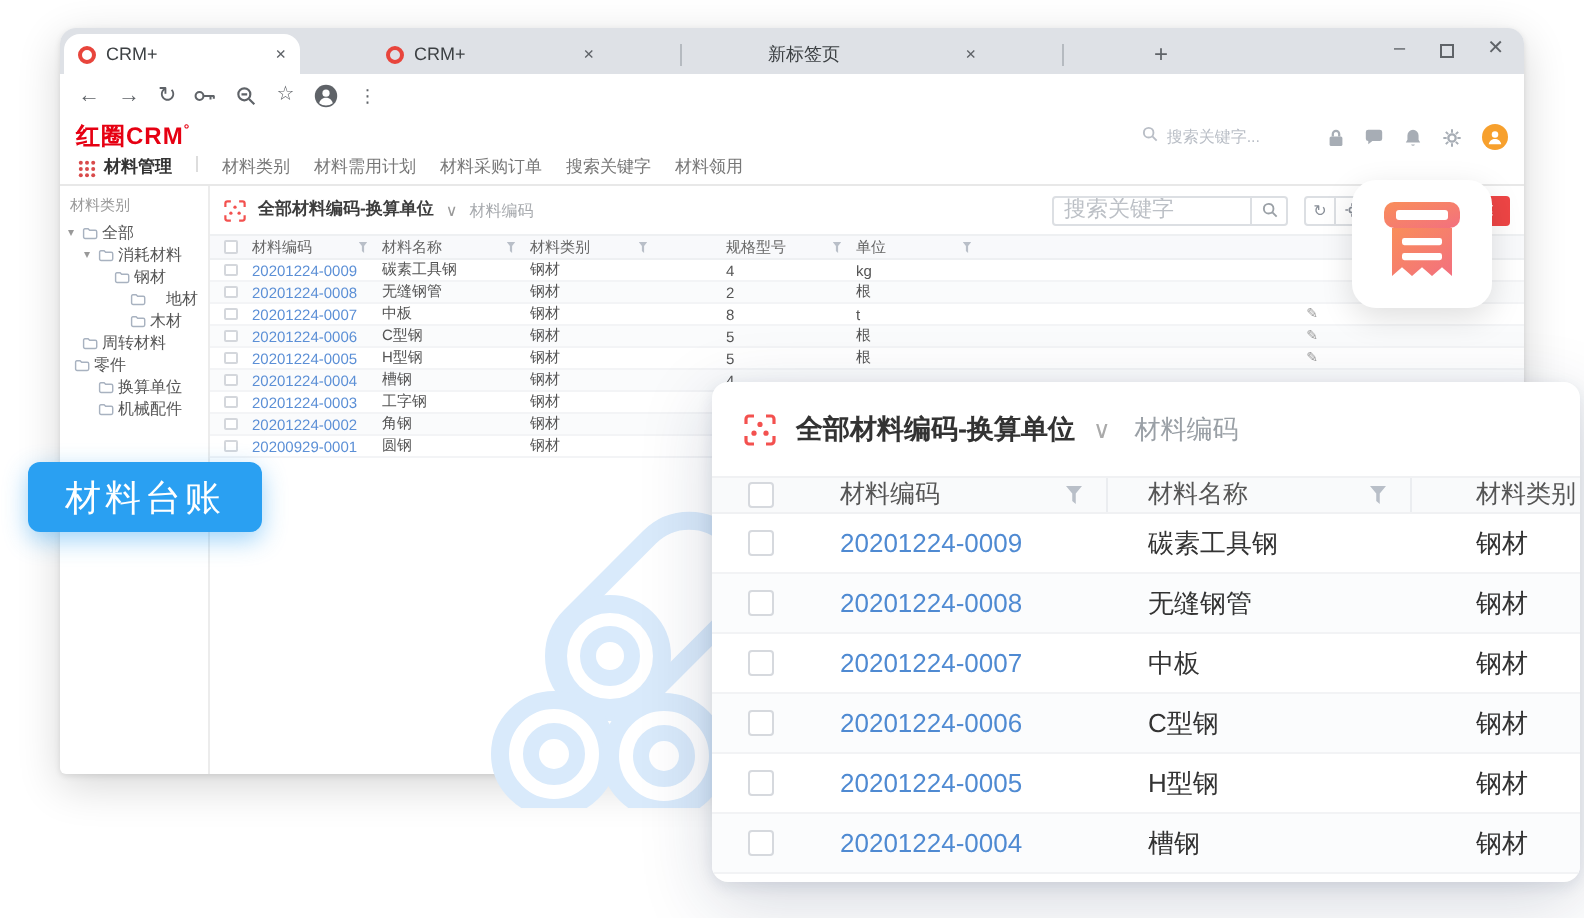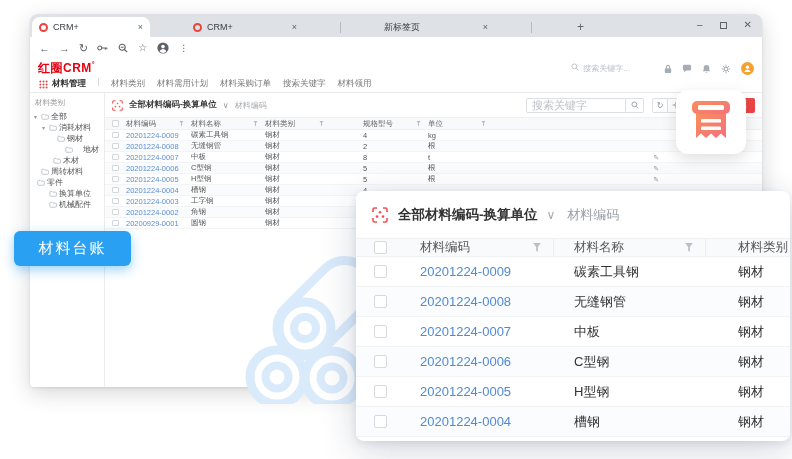--- a/index.html
+++ b/index.html
@@ -102,21 +102,21 @@
   .ov-hcell { display: flex; align-items: center; justify-content: space-between; border-right: 1px solid #ebedf0; height: 100%; }
   .ov-hcell.last { border-right: none; }
   .ov-funnel { width: 8px; height: 9px; background: #b9bfc8; clip-path: polygon(0 0,100% 0,61% 42%,61% 100%,39% 84%,39% 42%); margin-right: 12px; flex: none; }
   .ov-row { display: flex; align-items: center; height: 30px; border-bottom: 1px solid #f2f3f5; font-size: 13px; color: #333; }
   .ov-row:nth-child(even) { background: #fbfcfd; }
   .ov-cb { width: 13px; height: 13px; border: 1px solid #d6d9de; border-radius: 2px; background: #fff; }
   .ov-code-link { color: #4f8ad2; }
   
   .callout {
     position: absolute; left: 14px; top: 231px; width: 117px; height: 35px;
-    background: #2aa0f2; border-radius: 6px; color: #fff; font-size: 15px; letter-spacing: 2px;
+    background: #2aa0f2; border-radius: 6px; color: #fff; font-size: 18px; letter-spacing: 2px;
     display: flex; align-items: center; justify-content: center; z-index: 3;
     box-shadow: 0 4px 12px rgba(42,160,242,.45);
   }
   .doc-card {
     position: absolute; left: 676px; top: 90px; width: 70px; height: 64px; background: #fff;
     border-radius: 12px; box-shadow: 0 5px 16px rgba(0,0,0,.13);
     display: flex; align-items: center; justify-content: center; z-index: 3;
   }
   .watermark { position: absolute; left: 240px; top: 252px; z-index: 2; }
 </style>
@@ -270,21 +270,21 @@
             </div>
             <div class="tree-item" style="padding-left: 20px; gap: 8px;">
               <span class="tree-arrow"></span>
               <span class="tree-folder">
                 <svg width="8" height="7" viewBox="0 0 10 8">
                   <path d="M1 2.2c0-.5.3-.9.8-.9h2l1 1h3.5c.5 0 .9.4.9.9v3.3c0 .5-.4.9-.9.9H1.9c-.5 0-.9-.4-.9-.9z" fill="none" stroke="#a8b2c0" stroke-width="0.9"></path>
                 </svg>
               </span>
               <span>地材</span>
             </div>
-            <div class="tree-item" style="padding-left: 16px;">
+            <div class="tree-item" style="padding-left: 28px;">
               <span class="tree-arrow"></span>
               <span class="tree-folder">
                 <svg width="8" height="7" viewBox="0 0 10 8">
                   <path d="M1 2.2c0-.5.3-.9.8-.9h2l1 1h3.5c.5 0 .9.4.9.9v3.3c0 .5-.4.9-.9.9H1.9c-.5 0-.9-.4-.9-.9z" fill="none" stroke="#a8b2c0" stroke-width="0.9"></path>
                 </svg>
               </span>
               <span>木材</span>
             </div>
             <div class="tree-item" style="padding-left: 4px;">
               <span class="tree-arrow"></span>

